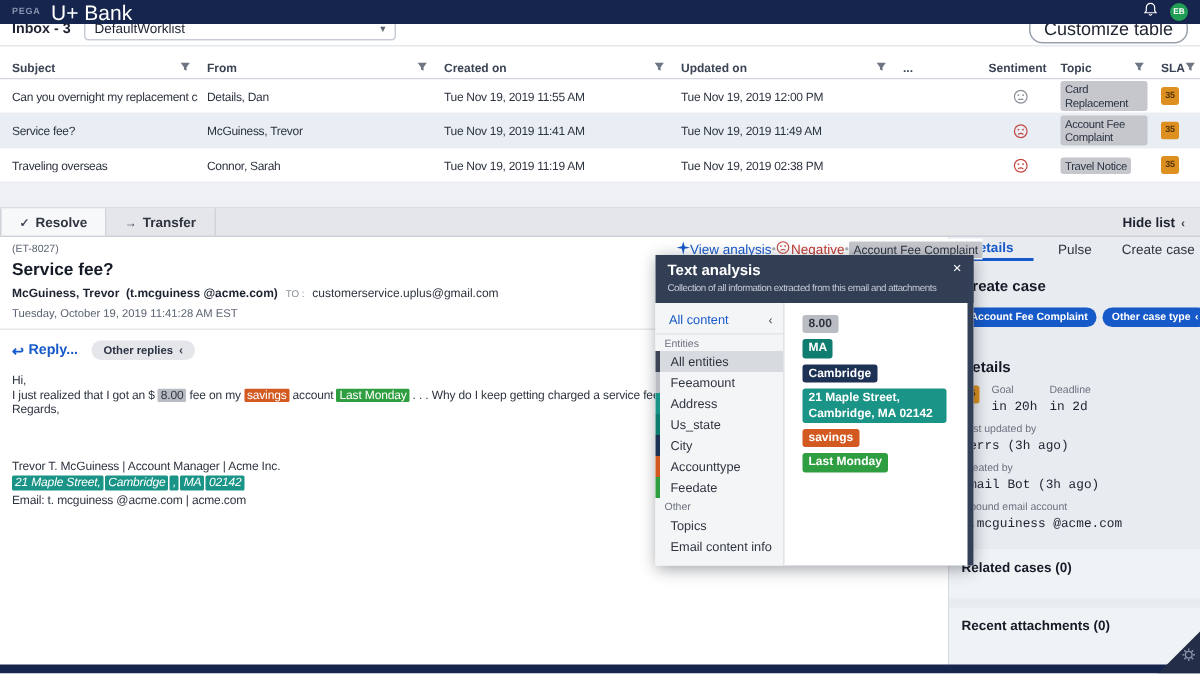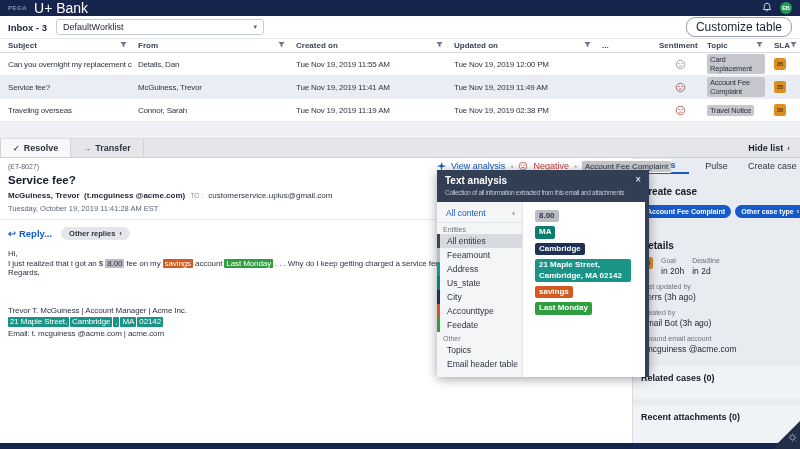--- a/index.html
+++ b/index.html
@@ -10,21 +10,21 @@
   }
   
   .topbar { position:absolute; left:0; top:0; width:800px; height:16px;
     background:#16254e; display:flex; align-items:center; padding:0 8px; gap:7px; z-index:30;}
   .logo { color:#8892b0; font-size:6px; font-weight:bold; letter-spacing:.5px; }
   .brand { color:#ffffff; font-size:14px; }
   .topbar-right { margin-left:auto; display:flex; align-items:center; gap:8px; }
   .avatar { width:12px; height:12px; border-radius:50%; background:#1f9d55; color:#fff;
     font-size:5.5px; font-weight:bold; display:flex; align-items:center; justify-content:center; }
   
-  .list-header { position:absolute; left:0; top:16px; width:800px; height:23px; background:#fff;
+  .list-header { position:absolute; left:0; top:8px; width:800px; height:23px; background:#fff;
     display:flex; align-items:center; padding:0 8px; border-bottom:1px solid #e4e7ec; }
   .inbox-title { font-size:9.5px; font-weight:bold; color:#1c2230; margin-right:9px; white-space:nowrap;}
   .worklist-select { width:208px; height:16px; border:1px solid #c6cbd4; border-radius:3px;
     display:flex; align-items:center; justify-content:space-between; padding:0 6px;
     font-size:9px; color:#1c2230; background:#fff; }
   .caret { color:#5b6472; font-size:7px; }
   .customize-btn { margin-left:auto; border:1px solid #98a0ad; border-radius:9px; background:#fff;
     font-size:12px; color:#1c2230; padding:2px 9px; white-space:nowrap; font-family:inherit;}
   
   .grid-row { display:grid; grid-template-columns:132px 158px 158px 148px 57px 48px 67px 32px; width:800px; }
@@ -68,44 +68,44 @@
   .reply-btn { color:#1659c8; font-weight:bold; font-size:9.5px; display:flex; align-items:center; gap:3px;}
   .other-replies { background:#e4e6ea; border-radius:9px; font-size:7.5px; color:#2a3140;
     padding:2px 8px; display:flex; align-items:center; gap:4px; font-weight:bold;}
   .chev { font-size:8px; color:#3b4454; }
   .mail-body { font-size:8px; line-height:9.5px; letter-spacing:-0.1px; color:#2e3440; }
   .body-line { white-space:nowrap; overflow:hidden; width:616px; }
   .hl { display:inline-block; padding:0 2px; border-radius:1px; color:#fff; margin:0 2px; }
   .hl-gray  { background:#b9bcc2; color:#2e3440; }
   .hl-orange{ background:#d2591f; }
   .hl-green { background:#2f9e41; }
-  .hl-teal  { background:#1a9486; margin:0 1px 0 0; }
+  .hl-teal  { background:#1a9486; margin:0 1px 0 0;font-style:italic; }
   .signature { margin-top:28px; }
   .sig-addr { margin:2px 0; }
   
-  .analysis-bar { position:absolute; left:437px; top:159px; height:14px; display:flex;
-    align-items:center; gap:5px; z-index:5; background:#fff; }
+  .analysis-bar { position:absolute; left:451px; top:159px; height:14px; display:flex;
+    align-items:center; z-index:5; background:#fff; }
   .va-label { color:#1659c8; font-size:9px; }
   .sep-dot { color:#aab0ba; font-size:5px; }
   .neg-label { color:#c03933; font-size:9px; }
   .ab-topic { background:#c5c7cd; color:#2a3140; font-size:8px; padding:1px 3px; border-radius:1px; }
   
   .sidebar { position:absolute; left:633px; top:158px; width:167px; height:285px; background:#e8ebef; }
   .tabs { display:flex; height:16px; }
   .tab { flex:1; display:flex; align-items:center; justify-content:center; font-size:9px; color:#2e3440; }
   .tab.active { color:#1659c8; font-weight:bold; border-bottom:2px solid #1659c8; }
   .sb-content { padding:0 8px; }
   .sb-h { font-size:10px; font-weight:bold; color:#141a26; }
   .cc-buttons { display:flex; gap:4px; margin-top:8px; }
   .pill-btn { background:#1659c8; color:#fff; border:none; border-radius:8px; font-size:7px;
     font-weight:bold; padding:3px 6px; white-space:nowrap; display:flex; align-items:center; gap:3px;
     font-family:inherit;}
   .goal-row { display:flex; gap:8px; margin-top:6px; align-items:flex-start;}
   .kv-label { font-size:7px; color:#6b7280; }
-  .kv-value { font-size:8.5px; color:#1c2230; margin-top:2px;}
+  .kv-value { font-size:8.5px; color:#1c2230; margin-top:2px;font-family:Liberation Mono, monospace;}
   .pair { margin-top:7px; }
   .sb-block { margin:12px -8px 0; background:#f0f3f6; padding:7px 8px 16px; }
   .sb-block.second { margin-top:6px; padding-bottom:24px;}
   .sb-block-h { font-size:9px; font-weight:bold; color:#141a26; }
   
   .popup { position:absolute; left:437px; top:170px; width:212px; height:207px; background:#fff;
     box-shadow:0 2px 10px rgba(20,26,38,.4); z-index:10; display:flex; flex-direction:column;}
   .popup-header { background:#323e54; padding:5px 8px 6px; position:relative; }
   .popup-title { color:#fff; font-size:10px; font-weight:bold; }
   .popup-sub { color:#c3c9d4; font-size:6.5px; letter-spacing:-0.3px; margin-top:3px; white-space:nowrap; overflow:hidden;}
@@ -393,21 +393,21 @@
       <div class="grp-label">Entities</div>
       <div class="ent-item selected" style="border-left-color: rgb(61, 69, 87);">All entities</div>
       <div class="ent-item" style="border-left-color: rgb(185, 188, 194);">Feeamount</div>
       <div class="ent-item" style="border-left-color: rgb(26, 148, 134);">Address</div>
       <div class="ent-item" style="border-left-color: rgb(14, 124, 111);">Us_state</div>
       <div class="ent-item" style="border-left-color: rgb(28, 49, 84);">City</div>
       <div class="ent-item" style="border-left-color: rgb(210, 89, 31);">Accounttype</div>
       <div class="ent-item" style="border-left-color: rgb(47, 158, 65);">Feedate</div>
       <div class="grp-label">Other</div>
       <div class="ent-item">Topics</div>
-      <div class="ent-item">Email header table</div>
+      <div class="ent-item">Email content info</div>
     </div>
     <div class="ent-values">
       <span class="chip dark-text" style="background-color: rgb(185, 188, 194);">8.00</span>
       <span class="chip" style="background-color: rgb(14, 124, 111);">MA</span>
       <span class="chip" style="background-color: rgb(28, 49, 84);">Cambridge</span>
       <span class="chip" style="background-color: rgb(26, 148, 134);">21 Maple Street, Cambridge, MA 02142</span>
       <span class="chip" style="background-color: rgb(210, 89, 31);">savings</span>
       <span class="chip" style="background-color: rgb(47, 158, 65);">Last Monday</span>
     </div>
   </div>

